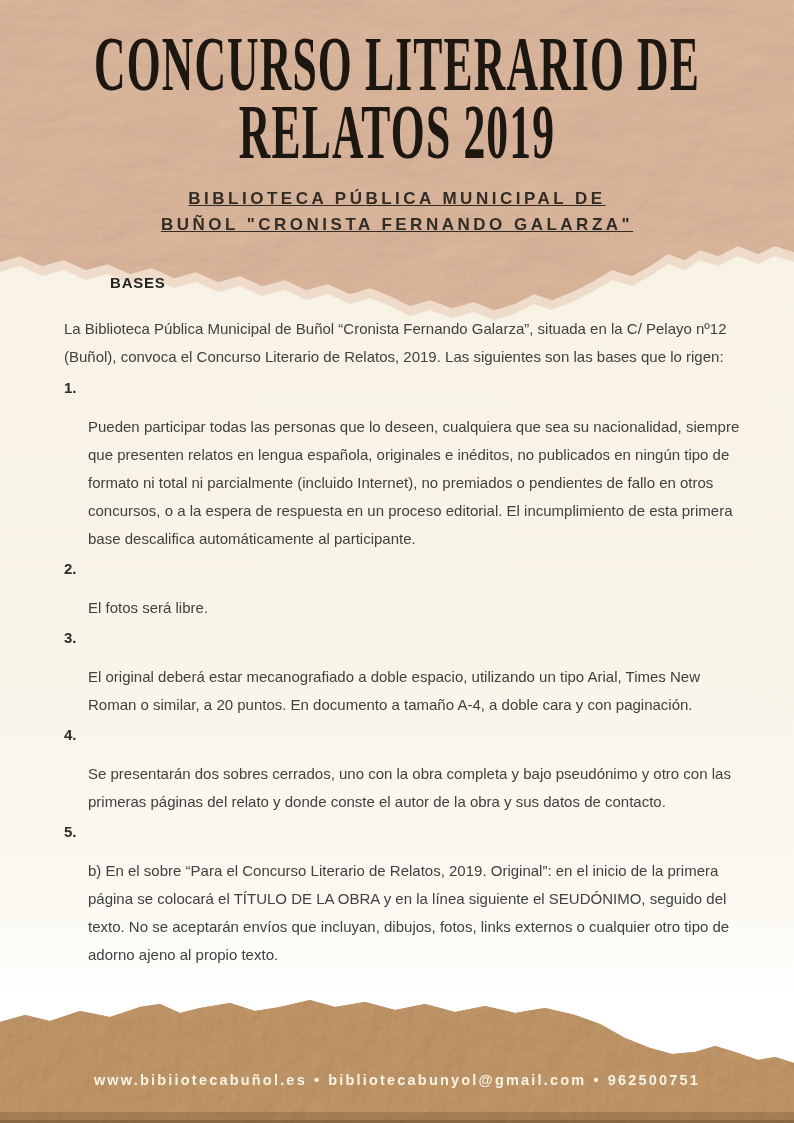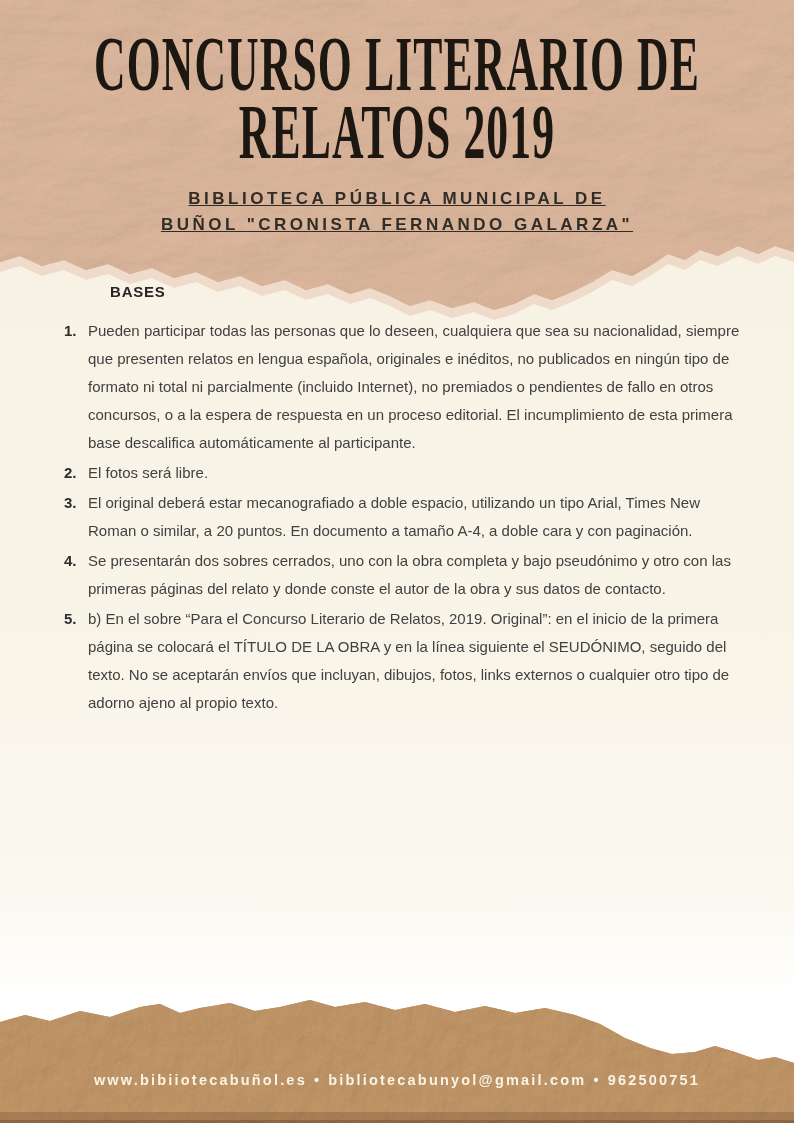--- a/index.html
+++ b/index.html
@@ -16,32 +16,32 @@
     font-family: "Liberation Serif", serif; font-weight: 700; color: #1d1712;
     font-size: 78px; line-height: 68px; letter-spacing: 2px;
     transform: scaleX(0.56); transform-origin: 50% 0;
   }
   .subtitle {
     position: absolute; top: 186px; left: 0; width: 794px; margin: 0;
     text-align: center; font-size: 17px; line-height: 26px; font-weight: 700;
     letter-spacing: 3.5px; color: #322c27; text-decoration: underline;
   }
   .bases-heading {
-    position: absolute; top: 283px; left: 110px;
+    position: absolute; top: 274px; left: 110px;
     font-size: 15px; font-weight: 700; letter-spacing: 0.8px; color: #262523;
   }
   .content {
     position: absolute; top: 315px; left: 64px; width: 676px;
     color: #414141; font-size: 15px; line-height: 28px;
   }
   .intro { margin: 0 0 3px 0; }
   ol.bases { list-style: none; margin: 0; padding: 0; }
   ol.bases li { display: flex; margin-top: 2px; }
   .num { flex: 0 0 24px; font-weight: 700; color: #2d2d2d; }
-  .txt { flex: 1; }
+  .txt { flex: 1; margin-top: 39px; }
   .subitem { margin: 0; }
   .footer-text {
     position: absolute; top: 1072px; left: 0; width: 794px; text-align: center;
     color: #f9f3e4; font-weight: 700; font-size: 14.5px; letter-spacing: 2.2px;
     white-space: nowrap;
   }
   .footer-text .dot { padding: 0 7px; }
 </style>
 </head>
 <body>
@@ -100,20 +100,21 @@
   </h1>
 
   <p class="subtitle">
     <span>BIBLIOTECA PÚBLICA MUNICIPAL DE</span><br>
     <span>BUÑOL "CRONISTA FERNANDO GALARZA"</span>
   </p>
 
   <div class="bases-heading">BASES</div>
 
   <div class="content">
+    <p class="intro">La Biblioteca Pública Municipal de Buñol “Cronista Fernando Galarza”, situada en la C/ Pelayo nº12 (Buñol), convoca el Concurso Literario de Relatos, 2019. Las siguientes son las bases que lo rigen:</p>
 
     <ol class="bases">
       <li>
         <span class="num">1.</span>
         <span class="txt">Pueden participar todas las personas que lo deseen, cualquiera que sea su nacionalidad, siempre que presenten relatos en lengua española, originales e inéditos, no publicados en ningún tipo de formato ni total ni parcialmente (incluido Internet), no premiados o pendientes de fallo en otros concursos, o a la espera de respuesta en un proceso editorial. El incumplimiento de esta primera base descalifica automáticamente al participante.</span>
       </li>
       <li>
         <span class="num">2.</span>
         <span class="txt">El fotos será libre.</span>
       </li>

